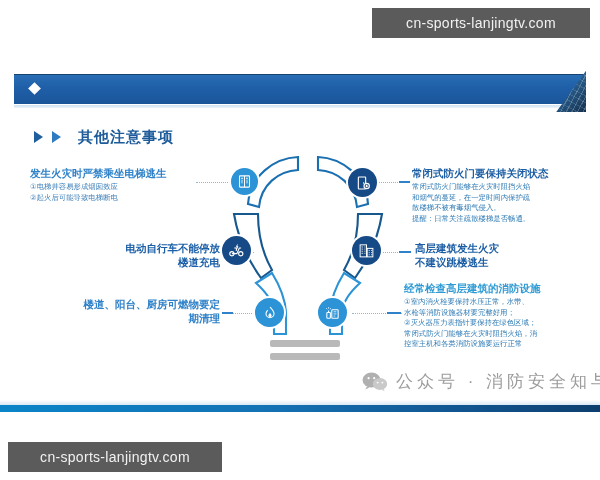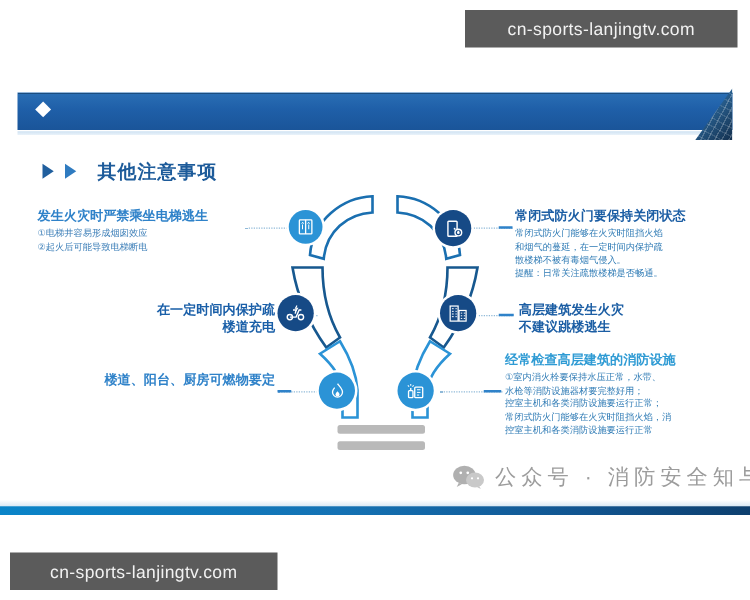--- a/index.html
+++ b/index.html
@@ -126,46 +126,47 @@
     <span class="sub-title">其他注意事项</span>
   </div>
 
   <div class="blk ta-l" style="left:30px;top:166px;width:200px;">
     <div class="t">发生火灾时严禁乘坐电梯逃生</div>
     <div class="d">①电梯井容易形成烟囱效应</div>
     <div class="d" style="margin-top:0">②起火后可能导致电梯断电</div>
   </div>
 
   <div class="blk ta-r" style="left:50px;top:241px;width:170px;">
-    <div class="t dark">在一定时间内保护疏</div>
+    <div class="t dark">电动自行车不能停放</div>
     <div class="t dark">楼道充电</div>
   </div>
 
   <div class="blk ta-r" style="left:28px;top:297px;width:192px;">
     <div class="t">楼道、阳台、厨房可燃物要定</div>
+    <div class="t">期清理</div>
   </div>
 
   <div class="blk right ta-l" style="left:412px;top:166px;width:186px;">
     <div class="t">常闭式防火门要保持关闭状态</div>
     <div class="d">常闭式防火门能够在火灾时阻挡火焰</div>
     <div class="d" style="margin-top:0">和烟气的蔓延，在一定时间内保护疏</div>
     <div class="d" style="margin-top:0">散楼梯不被有毒烟气侵入。</div>
     <div class="d" style="margin-top:0">提醒：日常关注疏散楼梯是否畅通。</div>
   </div>
 
   <div class="blk right ta-l" style="left:415px;top:241px;width:180px;">
     <div class="t">高层建筑发生火灾</div>
     <div class="t">不建议跳楼逃生</div>
   </div>
 
   <div class="blk right ta-l" style="left:404px;top:281px;width:196px;">
     <div class="t cyan">经常检查高层建筑的消防设施</div>
     <div class="d">①室内消火栓要保持水压正常，水带、</div>
     <div class="d" style="margin-top:0">水枪等消防设施器材要完整好用；</div>
-    <div class="d" style="margin-top:0">控室主机和各类消防设施要运行正常；</div>
+    <div class="d" style="margin-top:0">②灭火器压力表指针要保持在绿色区域；</div>
     <div class="d" style="margin-top:0">常闭式防火门能够在火灾时阻挡火焰，消</div>
     <div class="d" style="margin-top:0">控室主机和各类消防设施要运行正常</div>
   </div>
 
   <div class="conn" style="left:196px;top:182px;width:48px;"></div>
   <div class="conn" style="left:228px;top:252px;width:26px;"></div>
   <div class="conn" style="left:222px;top:313px;width:40px;"></div>
   <div class="dash" style="left:228px;top:251px;width:13px;"></div>
   <div class="dash" style="left:222px;top:312px;width:11px;"></div>
 

